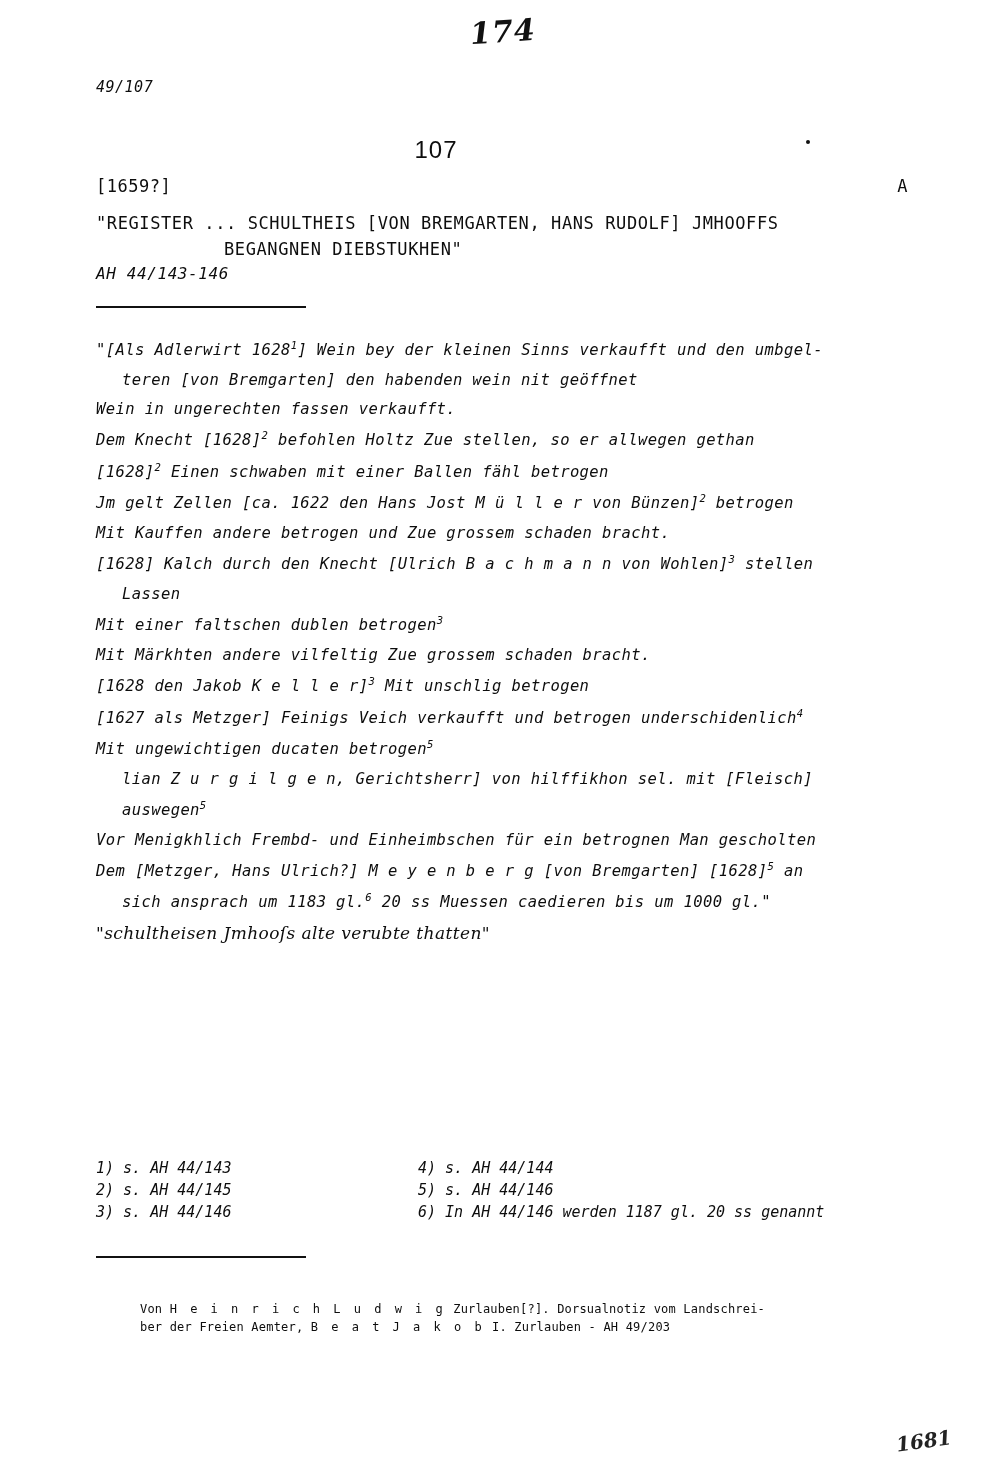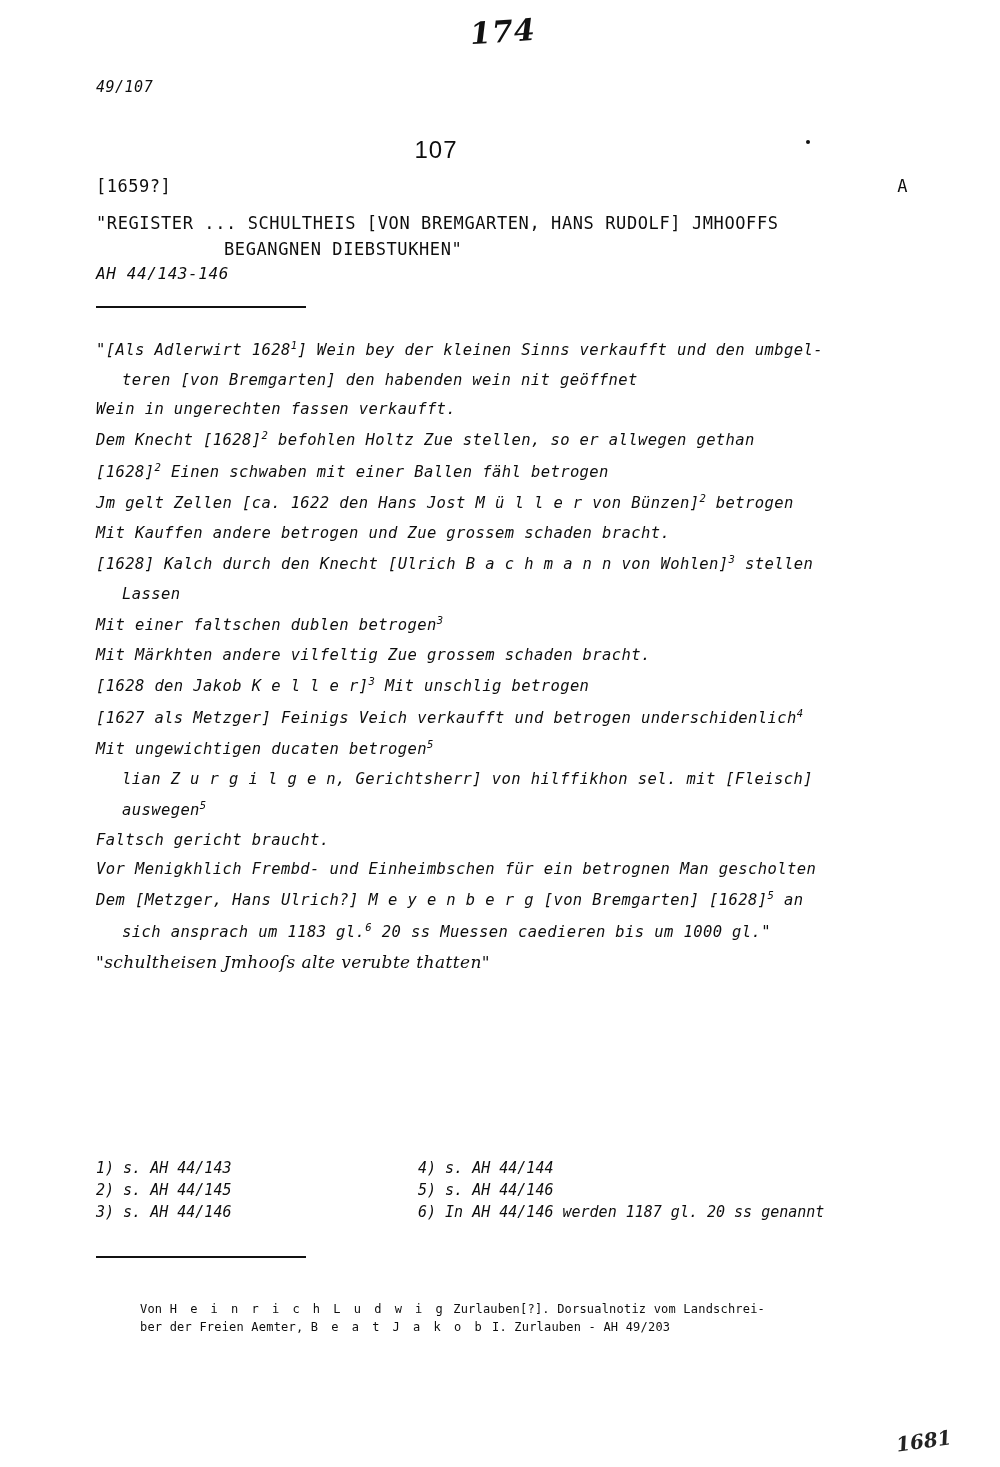--- a/index.html
+++ b/index.html
@@ -213,21 +213,20 @@
       <p><span>Mit Kauffen andere betrogen und Zue grossem schaden bracht.</span></p>
       <p><span>[1628] Kalch durch den Knecht [Ulrich  B a c h m a n n  von Wohlen]</span><sup>3</sup><span> stellen</span></p>
       <p class="indent1"><span>Lassen</span></p>
       <p><span>Mit einer faltschen dublen betrogen</span><sup>3</sup></p>
       <p><span>Mit Märkhten andere vilfeltig Zue grossem schaden bracht.</span></p>
       <p><span>[1628 den Jakob  K e l l e r]</span><sup>3</sup><span> Mit unschlig betrogen</span></p>
       <p><span>[1627 als Metzger] Feinigs Veich verkaufft und betrogen underschidenlich</span><sup>4</sup></p>
       <p><span>Mit ungewichtigen ducaten betrogen</span><sup>5</sup></p>
       <p class="indent1"><span>lian  Z u r g i l g e n, Gerichtsherr] von hilffikhon sel. mit [Fleisch]</span></p>
       <p class="indent1"><span>auswegen</span><sup>5</sup></p>
-      <p><span>Faltsch gericht braucht.</span></p>
       <p><span>Vor Menigkhlich Frembd- und Einheimbschen für ein betrognen Man gescholten</span></p>
       <p><span>Dem [Metzger, Hans Ulrich?]  M e y e n b e r g  [von Bremgarten] [1628]</span><sup>5</sup><span> an</span></p>
       <p class="indent1"><span>sich ansprach um 1183 gl.</span><sup>6</sup><span> 20 ss Muessen caedieren bis um 1000 gl."</span></p>
       <p class="script-line">"schultheisen Jmhooſs alte verubte thatten"</p>
     </div>
 
   <div class="footnotes" id="footnotes">
       <div class="fn-row">
         <div class="fn-col-a">1) s. AH 44/143</div>
         <div class="fn-col-b">4) s. AH 44/144</div>

